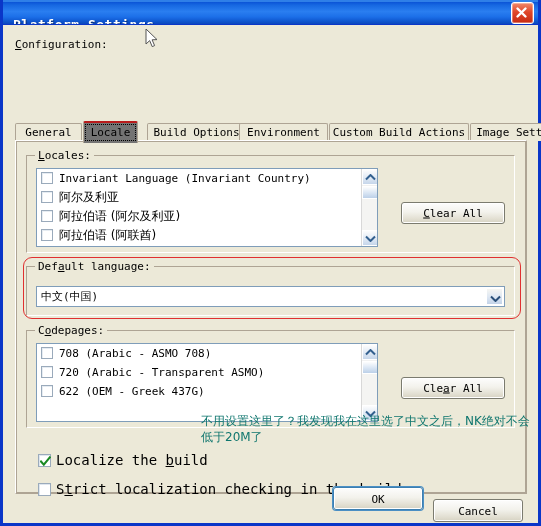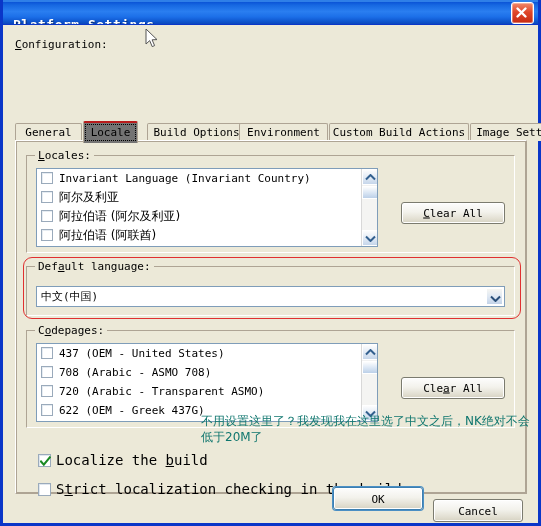--- a/index.html
+++ b/index.html
@@ -447,24 +447,20 @@
 
         <div class="group" style="left:10px;top:189px;width:489px;height:98px;">
           <div class="group-title">
             C<span class="acc">o</span>depages:
           </div>
         </div>
 
         <div class="listbox" style="left:20px;top:202px;width:342px;height:79px;">
           <div class="list-item">
             <span class="cb"></span>
-            <span>437   (OEM - United States)</span>
-          </div>
-          <div class="list-item">
-            <span class="cb"></span>
             <span>708   (Arabic - ASMO 708)</span>
           </div>
           <div class="list-item">
             <span class="cb"></span>
             <span>720   (Arabic - Transparent ASMO)</span>
           </div>
           <div class="list-item">
             <span class="cb"></span>
             <span>622   (OEM - Greek 437G)</span>
           </div>

